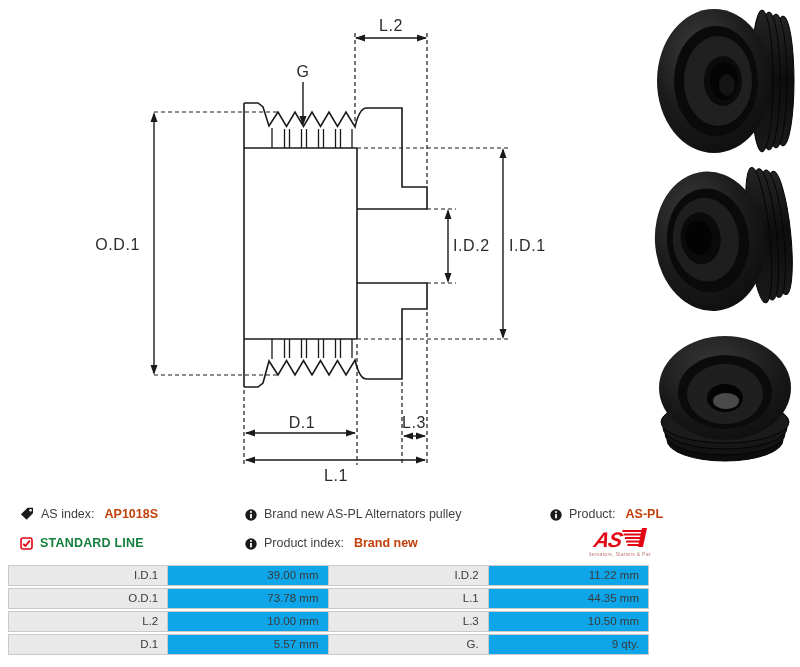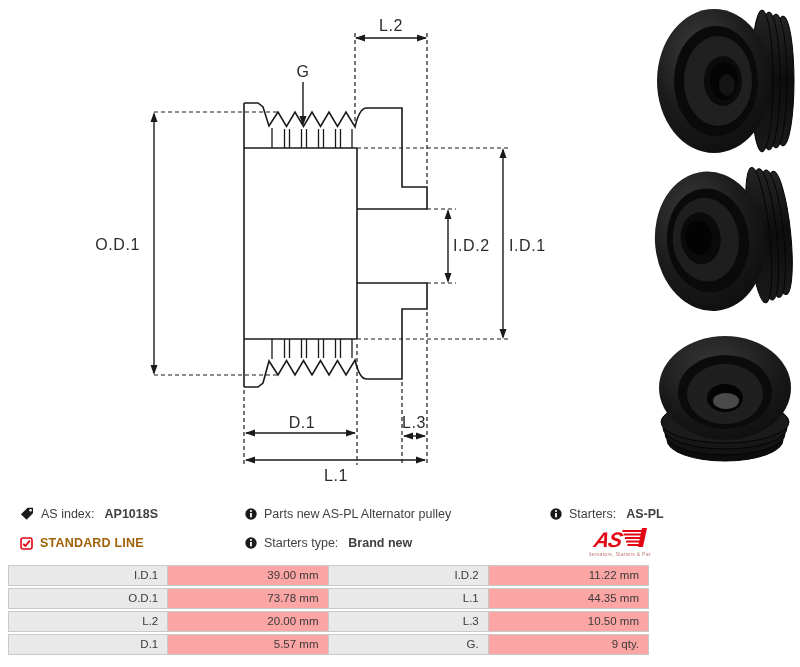--- a/index.html
+++ b/index.html
@@ -8,37 +8,37 @@
 
   
   .tech-drawing{position:absolute;left:0;top:0;}
   .dim-label{font-family:"Liberation Sans","DejaVu Sans",sans-serif;font-size:16px;
              letter-spacing:.6px;fill:#2b2b2b;}
 
   
   .photo{position:absolute;}
 
   
-  .info-item{position:absolute;display:flex;align-items:center;gap:7px;font-size:12.5px;
+  .info-item{position:absolute;display:flex;align-items:flex-end;gap:7px;font-size:12.5px;
              color:#3f3f3f;white-space:nowrap;}
-  .info-item b{color:#404040;margin-left:3px;}
-  .red-line{color:#a16207;font-weight:bold;letter-spacing:.2px;}
+  .info-item b{color:#c2410c;margin-left:3px;}
+  .red-line{color:#15803d;font-weight:bold;letter-spacing:.2px;}
   .icon{display:inline-block;flex:0 0 auto;}
 
   
   .as-logo{position:absolute;text-align:center;}
 
   
   .spec-table{position:absolute;left:8px;top:563px;border-collapse:separate;border-spacing:0 2px;
               table-layout:fixed;width:641px;font-size:11.5px;color:#3a3a3a;}
   .spec-table td{height:19px;line-height:19px;border-top:1px solid #c9c9c9;border-bottom:1px solid #c9c9c9;
                  border-right:1px solid #c9c9c9;padding:0 9px 0 0;text-align:right;overflow:hidden;}
   .spec-table td:first-child{border-left:1px solid #c9c9c9;}
   .spec-table td.lbl{background:#e9e9e9;}
-  .spec-table td.val{background:#fca5a5;}
+  .spec-table td.val{background:#0ea5e9;}
 </style>
 </head>
 <body>
 
 <div class="page">
 
   <svg class="tech-drawing" width="655" height="495" viewBox="0 0 655 495">
     <g fill="none" stroke="#1a1a1a" stroke-width="1.6" stroke-linejoin="miter">
 
       <path d="M244,103 V387"></path>
@@ -183,40 +183,40 @@
     </svg>
     <span>STANDARD LINE</span>
   </div>
 
   <div class="info-item" style="left:245px;top:507px;">
     <svg class="icon" width="12" height="12" viewBox="0 0 12 12">
       <circle cx="6" cy="6" r="5.7" fill="#1a1a1a"></circle>
       <rect x="5.1" y="5" width="1.8" height="4.3" fill="#ffffff"></rect>
       <circle cx="6" cy="3" r="1.05" fill="#ffffff"></circle>
     </svg>
-    <span>Parts new AS-PL Alternator pulley</span>
+    <span>Brand new AS-PL Alternators pulley</span>
   </div>
 
   <div class="info-item" style="left:245px;top:536px;">
     <svg class="icon" width="12" height="12" viewBox="0 0 12 12">
       <circle cx="6" cy="6" r="5.7" fill="#1a1a1a"></circle>
       <rect x="5.1" y="5" width="1.8" height="4.3" fill="#ffffff"></rect>
       <circle cx="6" cy="3" r="1.05" fill="#ffffff"></circle>
     </svg>
-    <span>Starters type:</span>
+    <span>Product index:</span>
     <b>Brand new</b>
   </div>
 
   <div class="info-item" style="left:550px;top:507px;">
     <svg class="icon" width="12" height="12" viewBox="0 0 12 12">
       <circle cx="6" cy="6" r="5.7" fill="#1a1a1a"></circle>
       <rect x="5.1" y="5" width="1.8" height="4.3" fill="#ffffff"></rect>
       <circle cx="6" cy="3" r="1.05" fill="#ffffff"></circle>
     </svg>
-    <span>Starters:</span>
+    <span>Product:</span>
     <b>AS-PL</b>
   </div>
 
   <div class="as-logo" style="left:588px;top:528px;width:64px;">
     <svg width="62" height="30" viewBox="0 0 62 30">
       <g transform="skewX(-12)">
         <text x="8" y="19" style="font-family:'Liberation Sans',sans-serif;font-weight:bold;font-style:italic;
                      font-size:21px;fill:#e30613;letter-spacing:-1px;">AS</text>
         <rect x="34" y="2" width="22" height="2" fill="#e30613"></rect>
         <rect x="36" y="5.5" width="20" height="2" fill="#e30613"></rect>
@@ -238,21 +238,21 @@
       <td class="val">11.22 mm</td>
     </tr>
     <tr>
       <td class="lbl">O.D.1</td>
       <td class="val">73.78 mm</td>
       <td class="lbl">L.1</td>
       <td class="val">44.35 mm</td>
     </tr>
     <tr>
       <td class="lbl">L.2</td>
-      <td class="val">20.00 mm</td>
+      <td class="val">10.00 mm</td>
       <td class="lbl">L.3</td>
       <td class="val">10.50 mm</td>
     </tr>
     <tr>
       <td class="lbl">D.1</td>
       <td class="val">5.57 mm</td>
       <td class="lbl">G.</td>
       <td class="val">9 qty.</td>
     </tr>
   </tbody>

